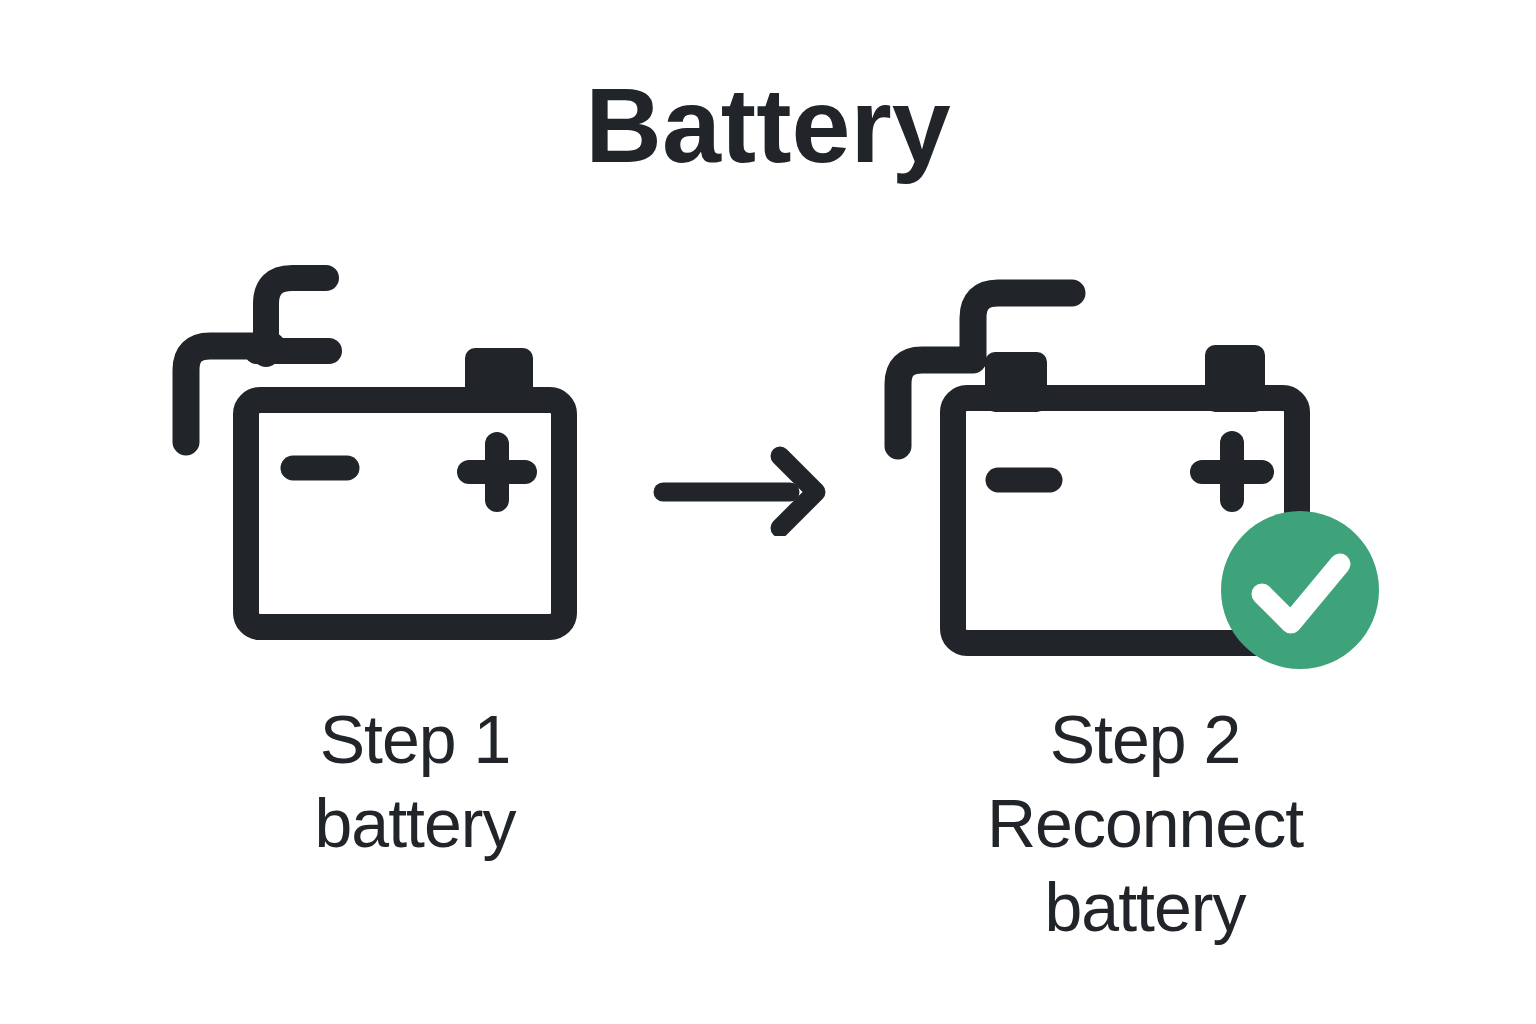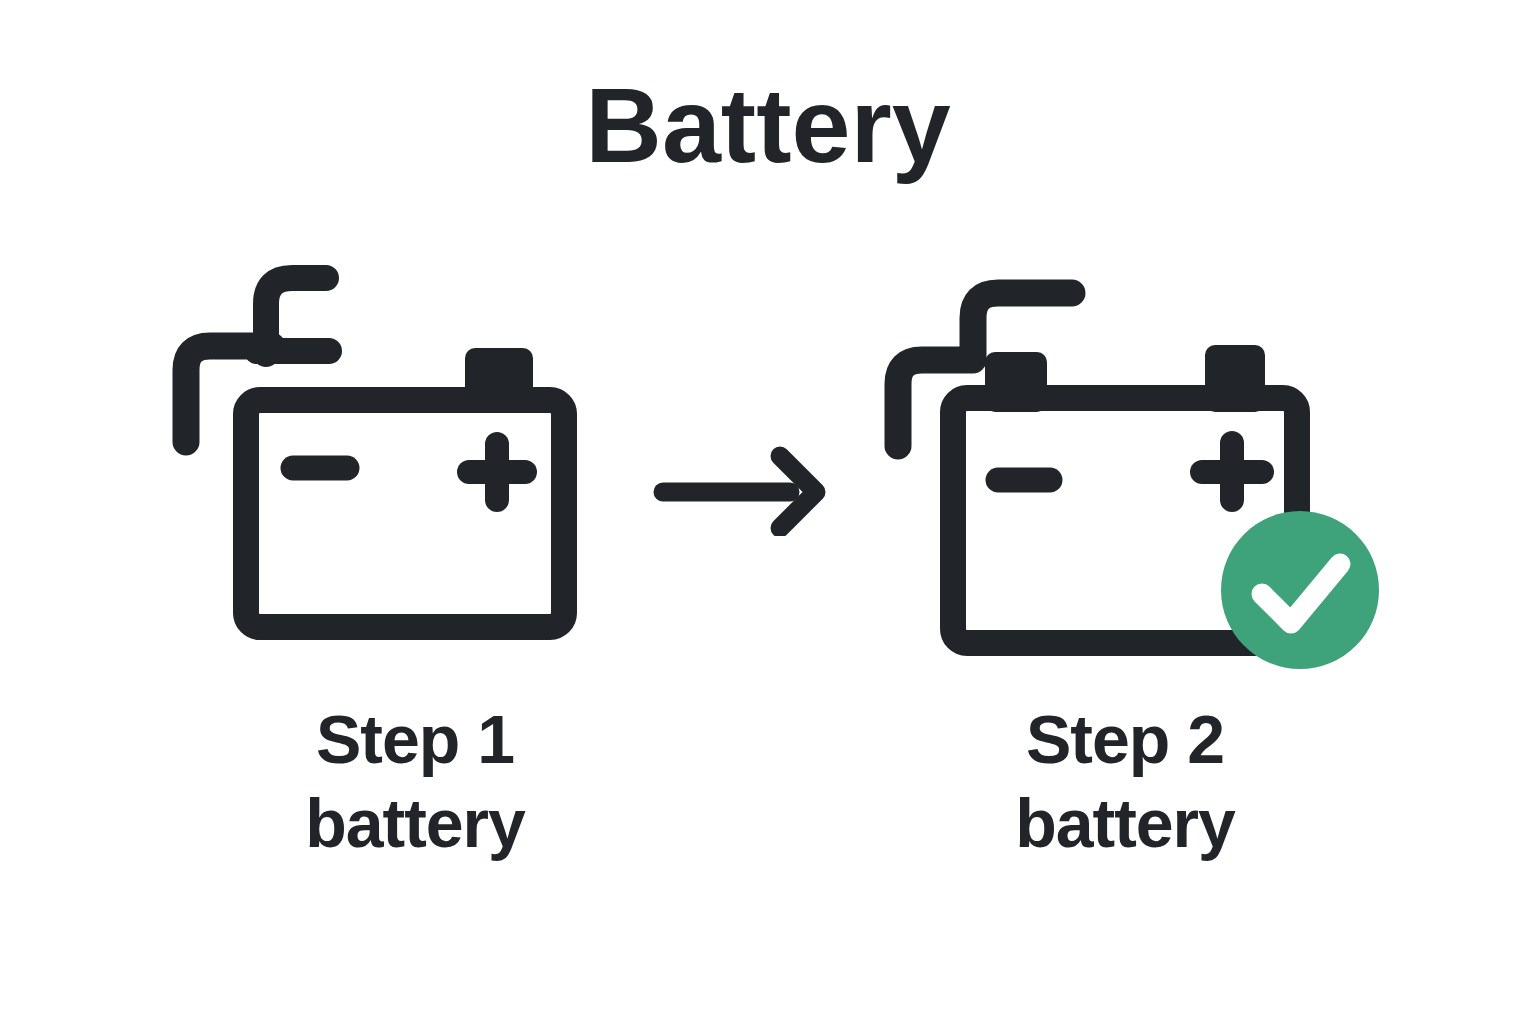--- a/index.html
+++ b/index.html
@@ -29,26 +29,26 @@
   #step1-icon { left: 160px; top: 250px; }
   #step2-icon { left: 870px; top: 260px; }
   #arrow-icon { left: 650px; top: 446px; }
   .caption {
     position: absolute;
     top: 697px;
     width: 600px;
     text-align: center;
     font-size: 68px;
     line-height: 84px;
-    font-weight: bold;
+    font-weight: normal;
     letter-spacing: -1px;
     color: var(--ink, #212428);
   }
   #caption-step1 { left: 115px; }
-  #caption-step2 { left: 825px; }
+  #caption-step2 { left: 845px; }
 
   .ink-stroke { stroke: var(--ink, #212428); fill: none; }
   .ink-fill   { fill: var(--ink, #212428); }
   .green-fill { fill: var(--green, #3EA27A); }
   .check-stroke { stroke: var(--check, #ffffff); fill: none; }
 </style>
 </head>
 <body>
 
 <div class="canvas">
@@ -113,16 +113,17 @@
     </g>
   </svg>
 
   <div class="caption" id="caption-step1">
     <div>Step 1</div>
     <div>battery</div>
   </div>
 
   <div class="caption" id="caption-step2">
     <div>Step 2</div>
+    <div>Reconnect</div>
     <div>battery</div>
   </div>
 
 </div>
 
 </body></html>

